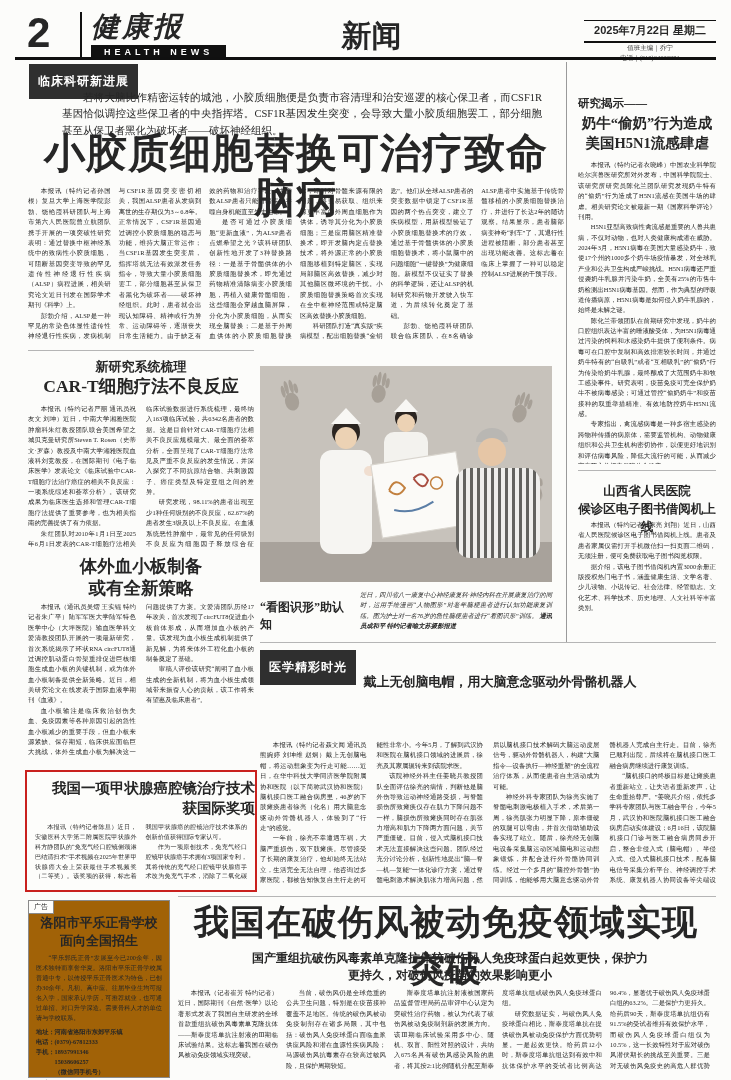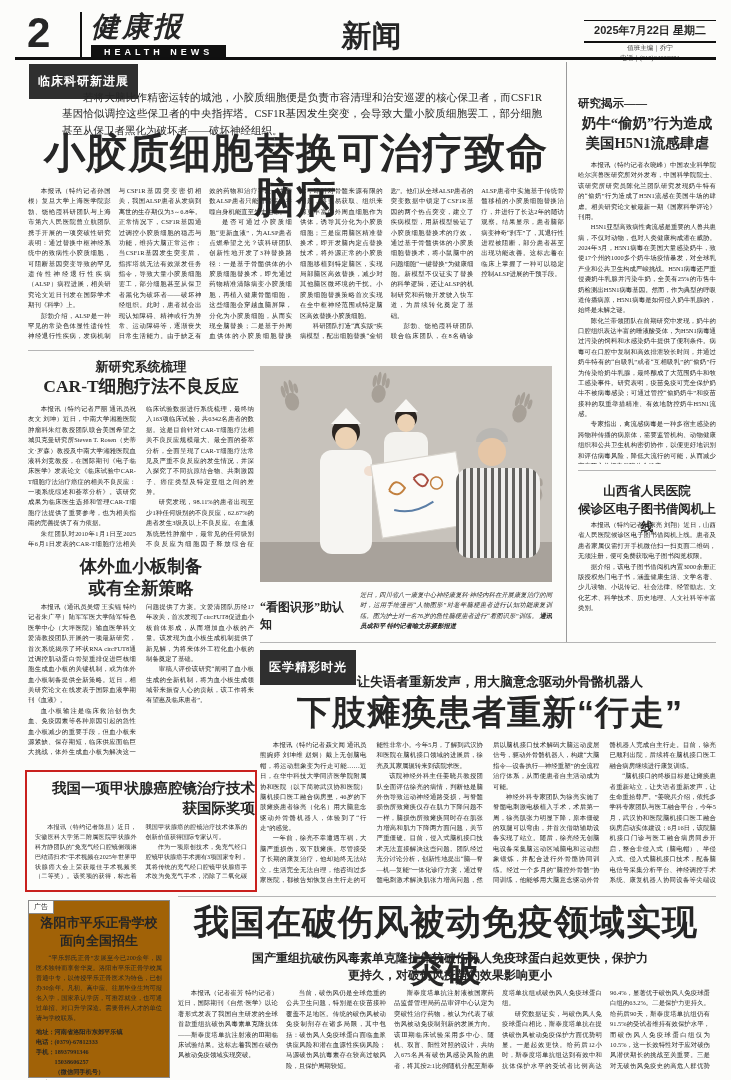--- a/index.html
+++ b/index.html
@@ -232,22 +232,21 @@
     <div>山西省人民医院</div>
     <div>候诊区电子图书借阅机上线</div>
   </div>
   <div class="abs body-text" id="shanxi-body">
       <p>本报讯（特约记者郝东亮 刘翔）近日，山西省人民医院候诊区电子图书借阅机上线。患者及患者家属仅需打开手机微信扫一扫页面二维码，无须注册，便可免费获取电子图书阅览权限。</p>
       <p>据介绍，该电子图书借阅机内置3000余册正版授权热门电子书，涵盖健康生活、文学名著、少儿读物、小说传记、社会法律、经管励志、文化艺术、科学技术、历史地理、人文社科等丰富类别。</p>
     </div>
 
   <div class="abs hairline" id="bci-topline"></div>
   <div class="abs kicker" id="bci-kicker">医学精彩时光</div>
-  <div class="abs" id="bci-subhead">让失语者重新发声，用大脑意念驱动外骨骼机器人</div>
-  <div class="abs sans" id="bci-headline">下肢瘫痪患者重新“行走”</div>
+  <div class="abs" id="bci-subhead">戴上无创脑电帽，用大脑意念驱动外骨骼机器人</div>
   <div class="abs body-text" id="bci-body">
       <p>本报讯（特约记者聂文闻 通讯员熊婉婷 刘坤维 赵炯）戴上无创脑电帽，将运动想象变为行走可能……近日，在华中科技大学同济医学院附属协和医院（以下简称武汉协和医院）脑机接口医工融合病房里，46岁的下肢瘫痪患者徐亮（化名）用大脑意念驱动外骨骼机器人，体验到了“行走”的感觉。</p>
       <p>一年前，徐亮不幸遭遇车祸，大脑严重损伤，双下肢瘫痪。尽管接受了长期的康复治疗，他却始终无法站立，生活完全无法自理，他咨询过多家医院，都被告知恢复自主行走的可能性非常小。今年5月，了解到武汉协和医院在脑机接口领域的进展后，徐亮及其家属辗转来到该院求医。</p>
       <p>该院神经外科主任姜晓兵教授团队全面评估徐亮的病情，判断他是脑外伤导致运动神经通路受损，与脊髓损伤所致瘫痪仅存在肌力下降问题不一样，脑损伤所致瘫痪同时存在肌张力增高和肌力下降两方面问题，关节严重僵硬。目前，侵入式脑机接口技术无法直接解决这些问题。团队经过充分讨论分析，创新性地提出“脑—脊—机—复能”一体化诊疗方案，通过脊髓电刺激术解决肌张力增高问题，然后以脑机接口技术解码大脑运动皮层信号，驱动外骨骼机器人，构建“大脑指令—设备执行—神经重塑”的全流程治疗体系，从而使患者自主活动成为可能。</p>
       <p>神经外科专家团队为徐亮实施了脊髓电刺激电极植入手术，术后第一周，徐亮肌张力明显下降，原本僵硬的双腿可以弯曲，并首次借助辅助设备实现了站立。随后，徐亮经无创脑电设备采集脑运动区域脑电和运动想象锻炼，并配合进行外骨骼协同训练。经过一个多月的“脑控外骨骼”协同训练，他能够用大脑意念驱动外骨骼机器人完成自主行走。目前，徐亮已顺利出院，后续将在脑机接口医工融合病房继续进行康复训练。</p>
       <p>“脑机接口的终极目标是让瘫痪患者重新站立，让失语者重新发声，让生命重拾尊严。”姜晓兵介绍，依托多学科专家团队与医工融合平台，今年5月，武汉协和医院脑机接口医工融合病房启动实体建设；6月16日，该院脑机接口门诊与医工融合病房同步开启，整合非侵入式（脑电帽）、半侵入式、侵入式脑机接口技术，配备脑电信号采集分析平台、神经调控手术系统、康复机器人协同设备等尖端设施，为脊髓损伤、瘫痪、帕金森病、癫痫、意识障碍等神经系统疾病患者搭建起“智能诊疗—精准康复”一体化平台。</p>
     </div>
 
   <div class="abs hairline" id="bottom-divider"></div>
 

